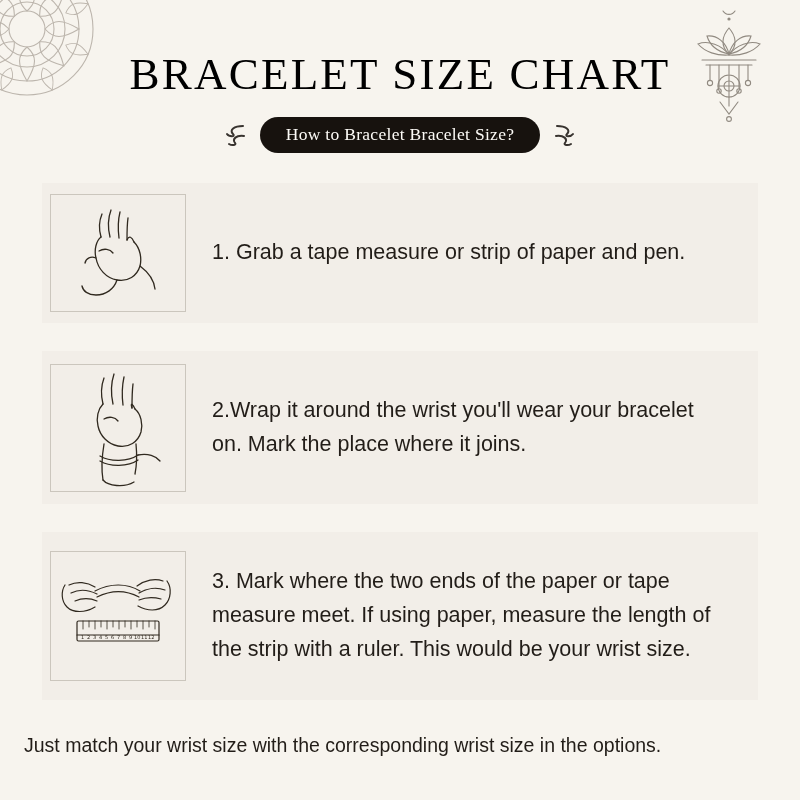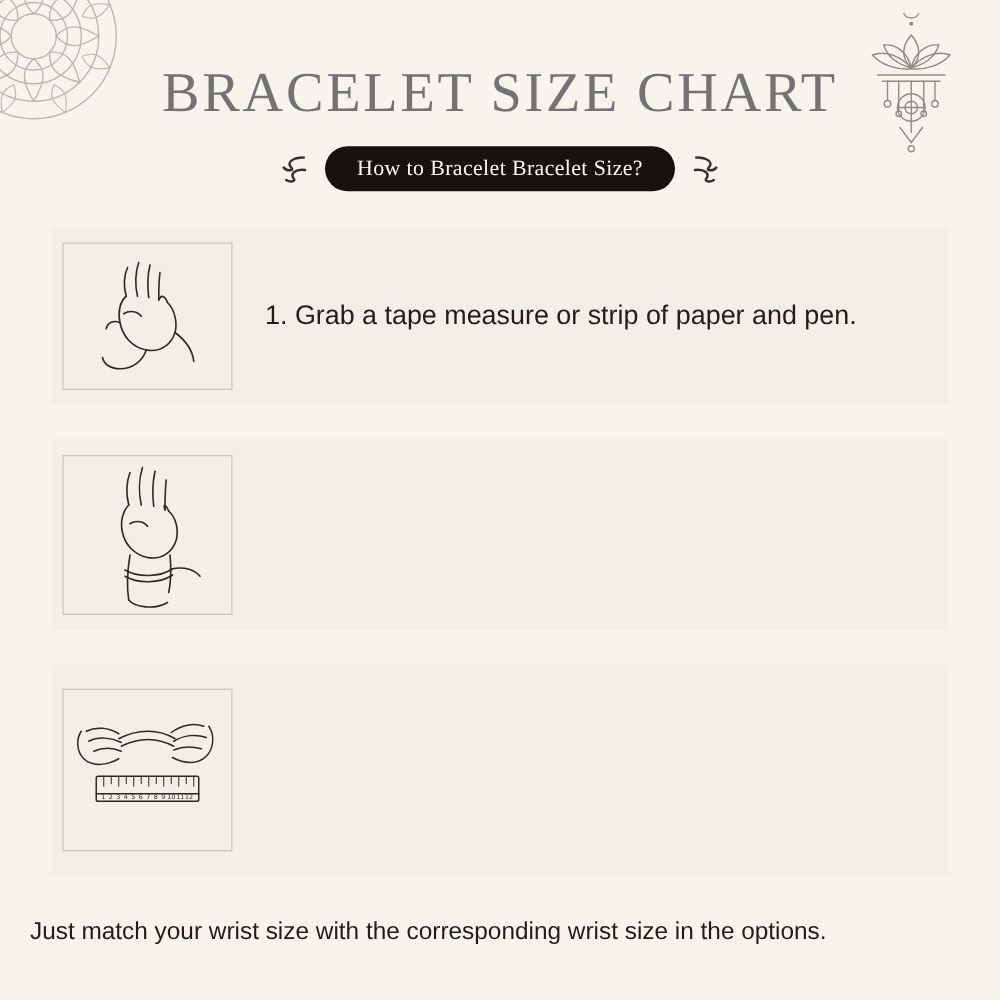--- a/index.html
+++ b/index.html
@@ -35,21 +35,21 @@
 
   
   .header {
     padding-top: 48px;
     text-align: center;
   }
   .title {
     font-family: "Liberation Serif", serif;
     font-size: 45px;
     letter-spacing: 2.2px;
-    color: #737373;
+    color: #000000;
     margin: 0;
     font-weight: normal;
   }
   .subtitle-row {
     margin-top: 17px;
     display: flex;
     align-items: center;
     justify-content: center;
     gap: 11px;
   }
@@ -259,20 +259,21 @@
           <path d="M78 80 C79 90 79 100 77 110"></path>
 
           <path d="M42 92 C52 98 70 98 80 91"></path>
           <path d="M42 97 C52 103 70 103 80 96"></path>
 
           <path d="M80 91 C90 89 98 92 102 97"></path>
           <path d="M45 116 C50 122 66 124 76 118"></path>
         </g>
       </svg>
     </div>
+    <div class="step-text">2.Wrap it around the wrist you'll wear your bracelet on. Mark the place where it joins.</div>
   </div>
 
   <div class="step step-3">
     <div class="step-figure">
       <span class="frame"></span>
       <svg width="124" height="130" viewBox="0 0 124 130">
         <g fill="none" stroke="#30291f" stroke-width="1.2" stroke-linecap="round" stroke-linejoin="round">
 
           <path d="M14 34 C22 30 32 31 40 36"></path>
           <path d="M16 42 C24 38 34 39 42 43"></path>
@@ -314,16 +315,17 @@
             <text x="62" y="88">7</text>
               <text x="68" y="88">8</text>
               <text x="74" y="88">9</text>
             <text x="79" y="88">10</text>
               <text x="86" y="88">11</text>
               <text x="93" y="88">12</text>
           </g>
         </g>
       </svg>
     </div>
+    <div class="step-text">3. Mark where the two ends of the paper or tape measure meet. If using paper, measure the length of the strip with a ruler. This would be your wrist size.</div>
   </div>
 </div>
 
 <div class="footnote">Just match your wrist size with the corresponding wrist size in the options.</div>
 
 </body></html>

